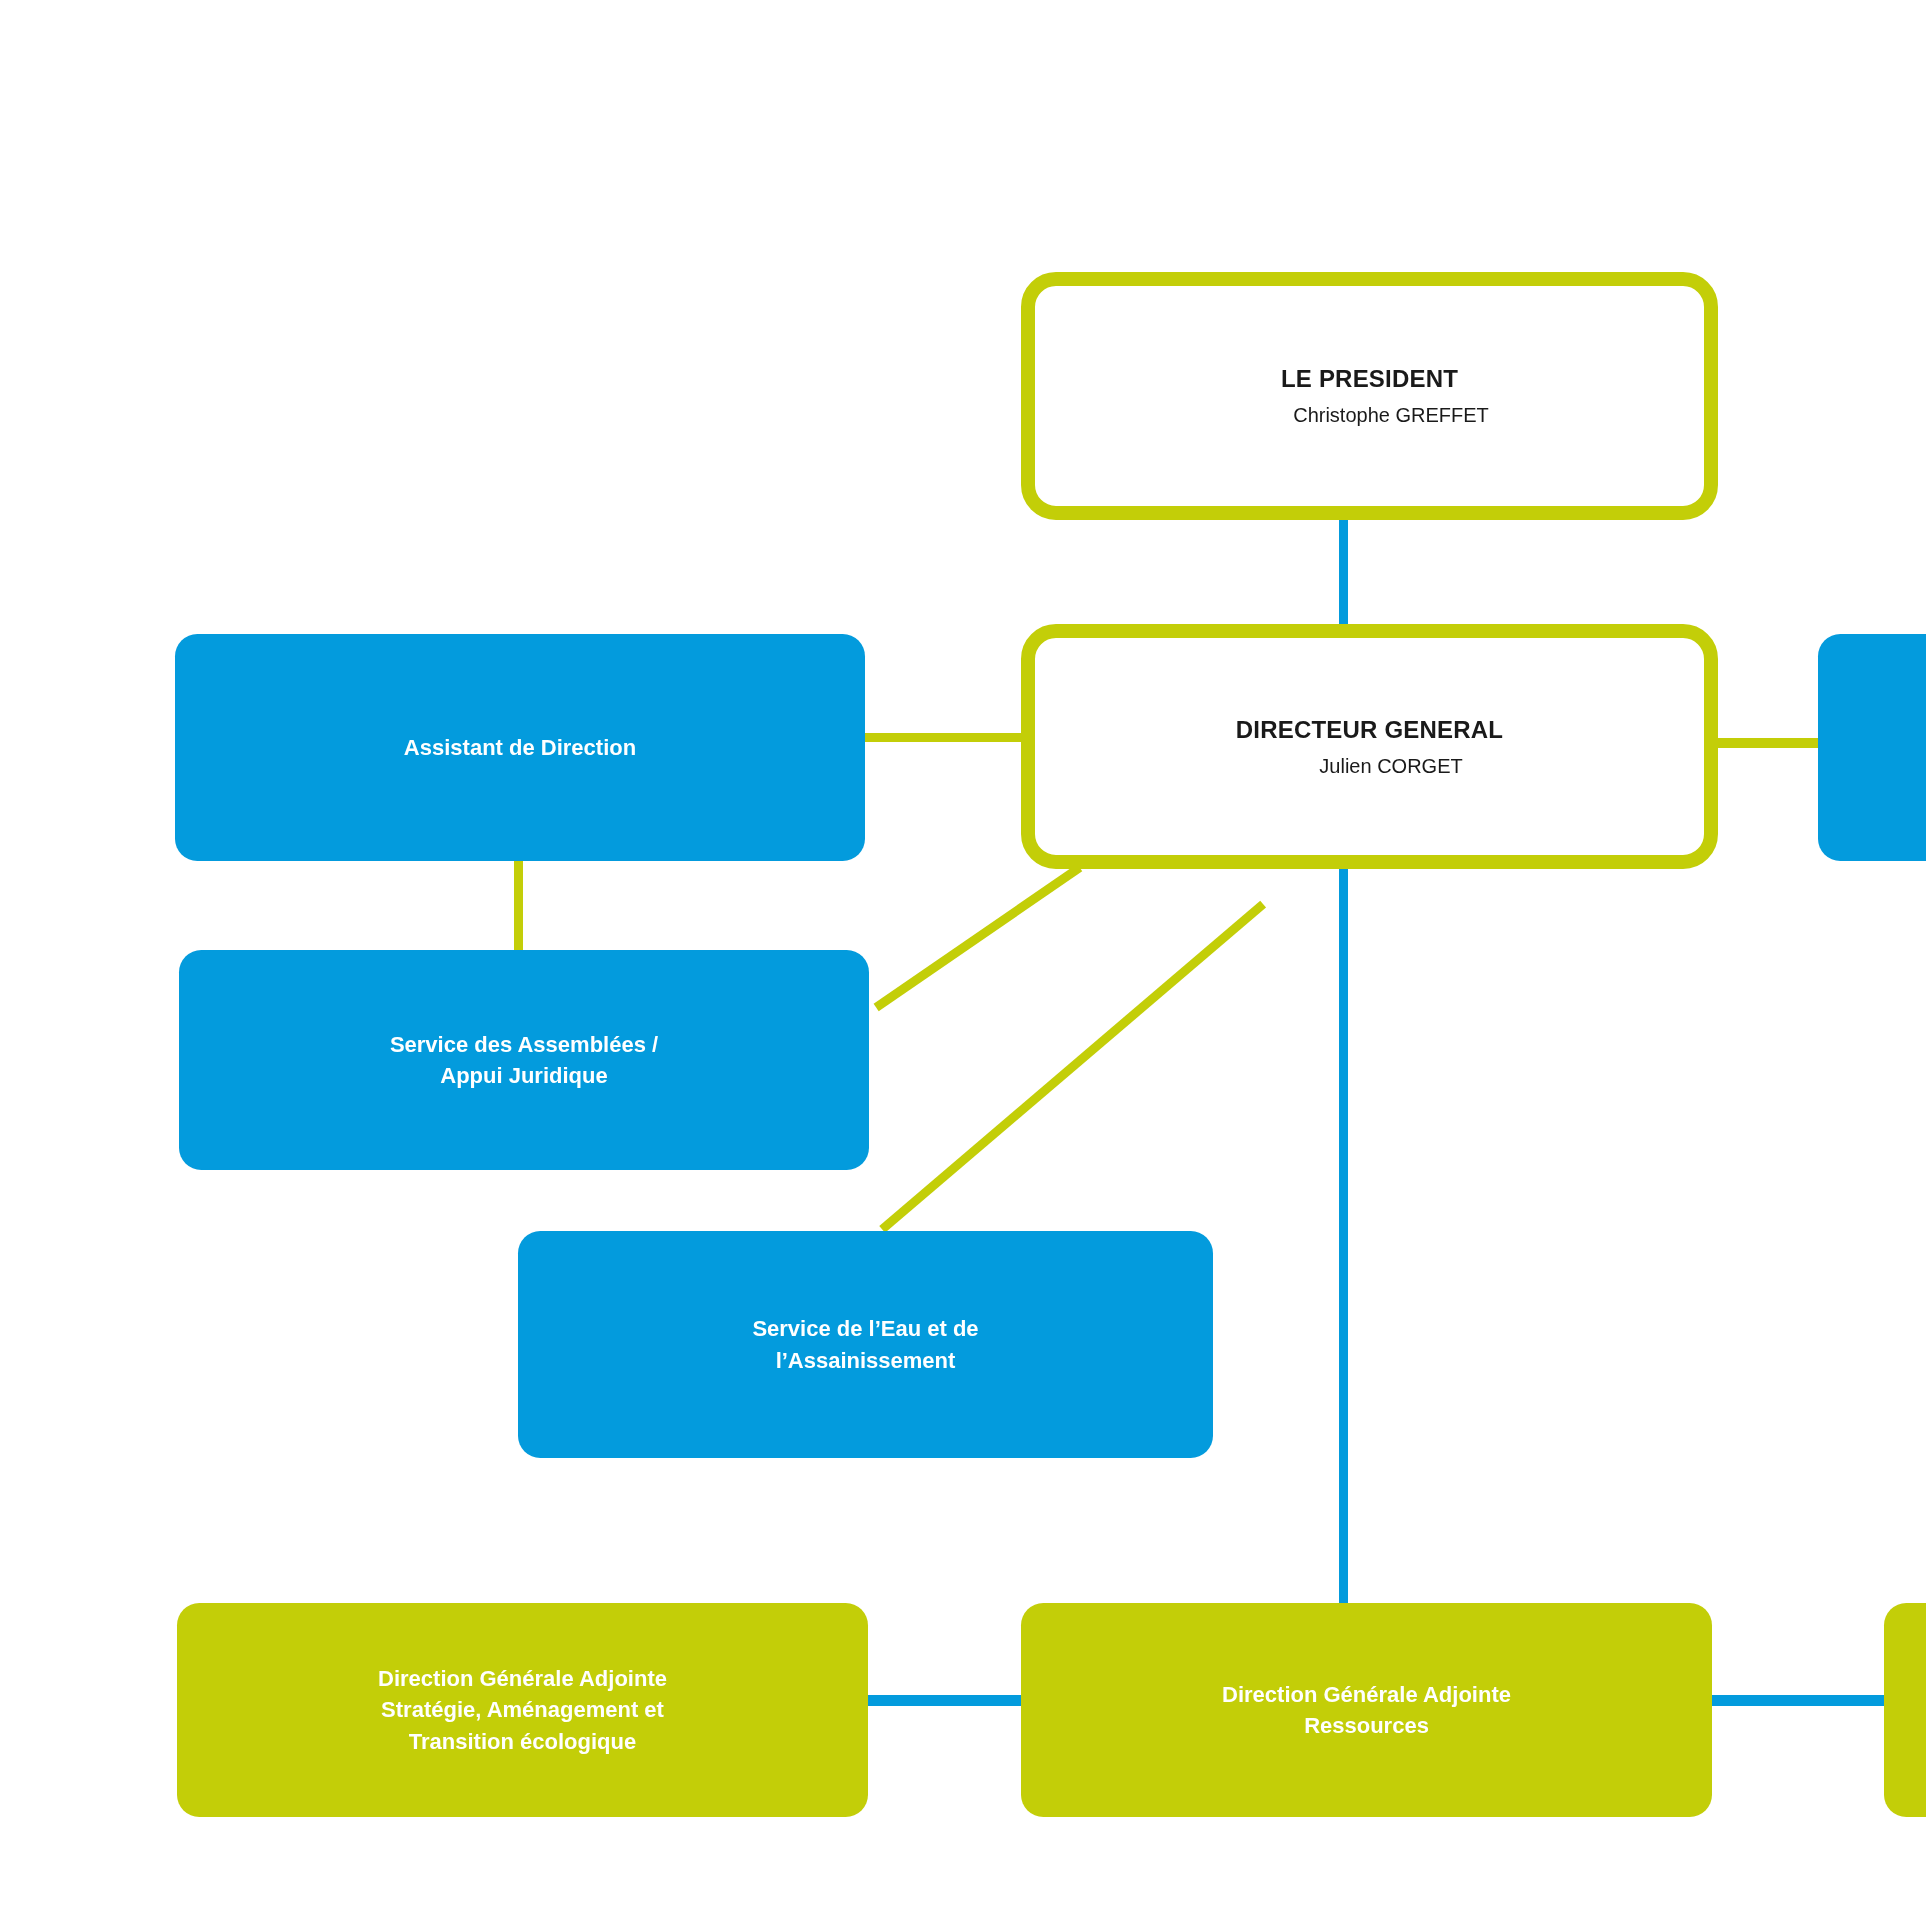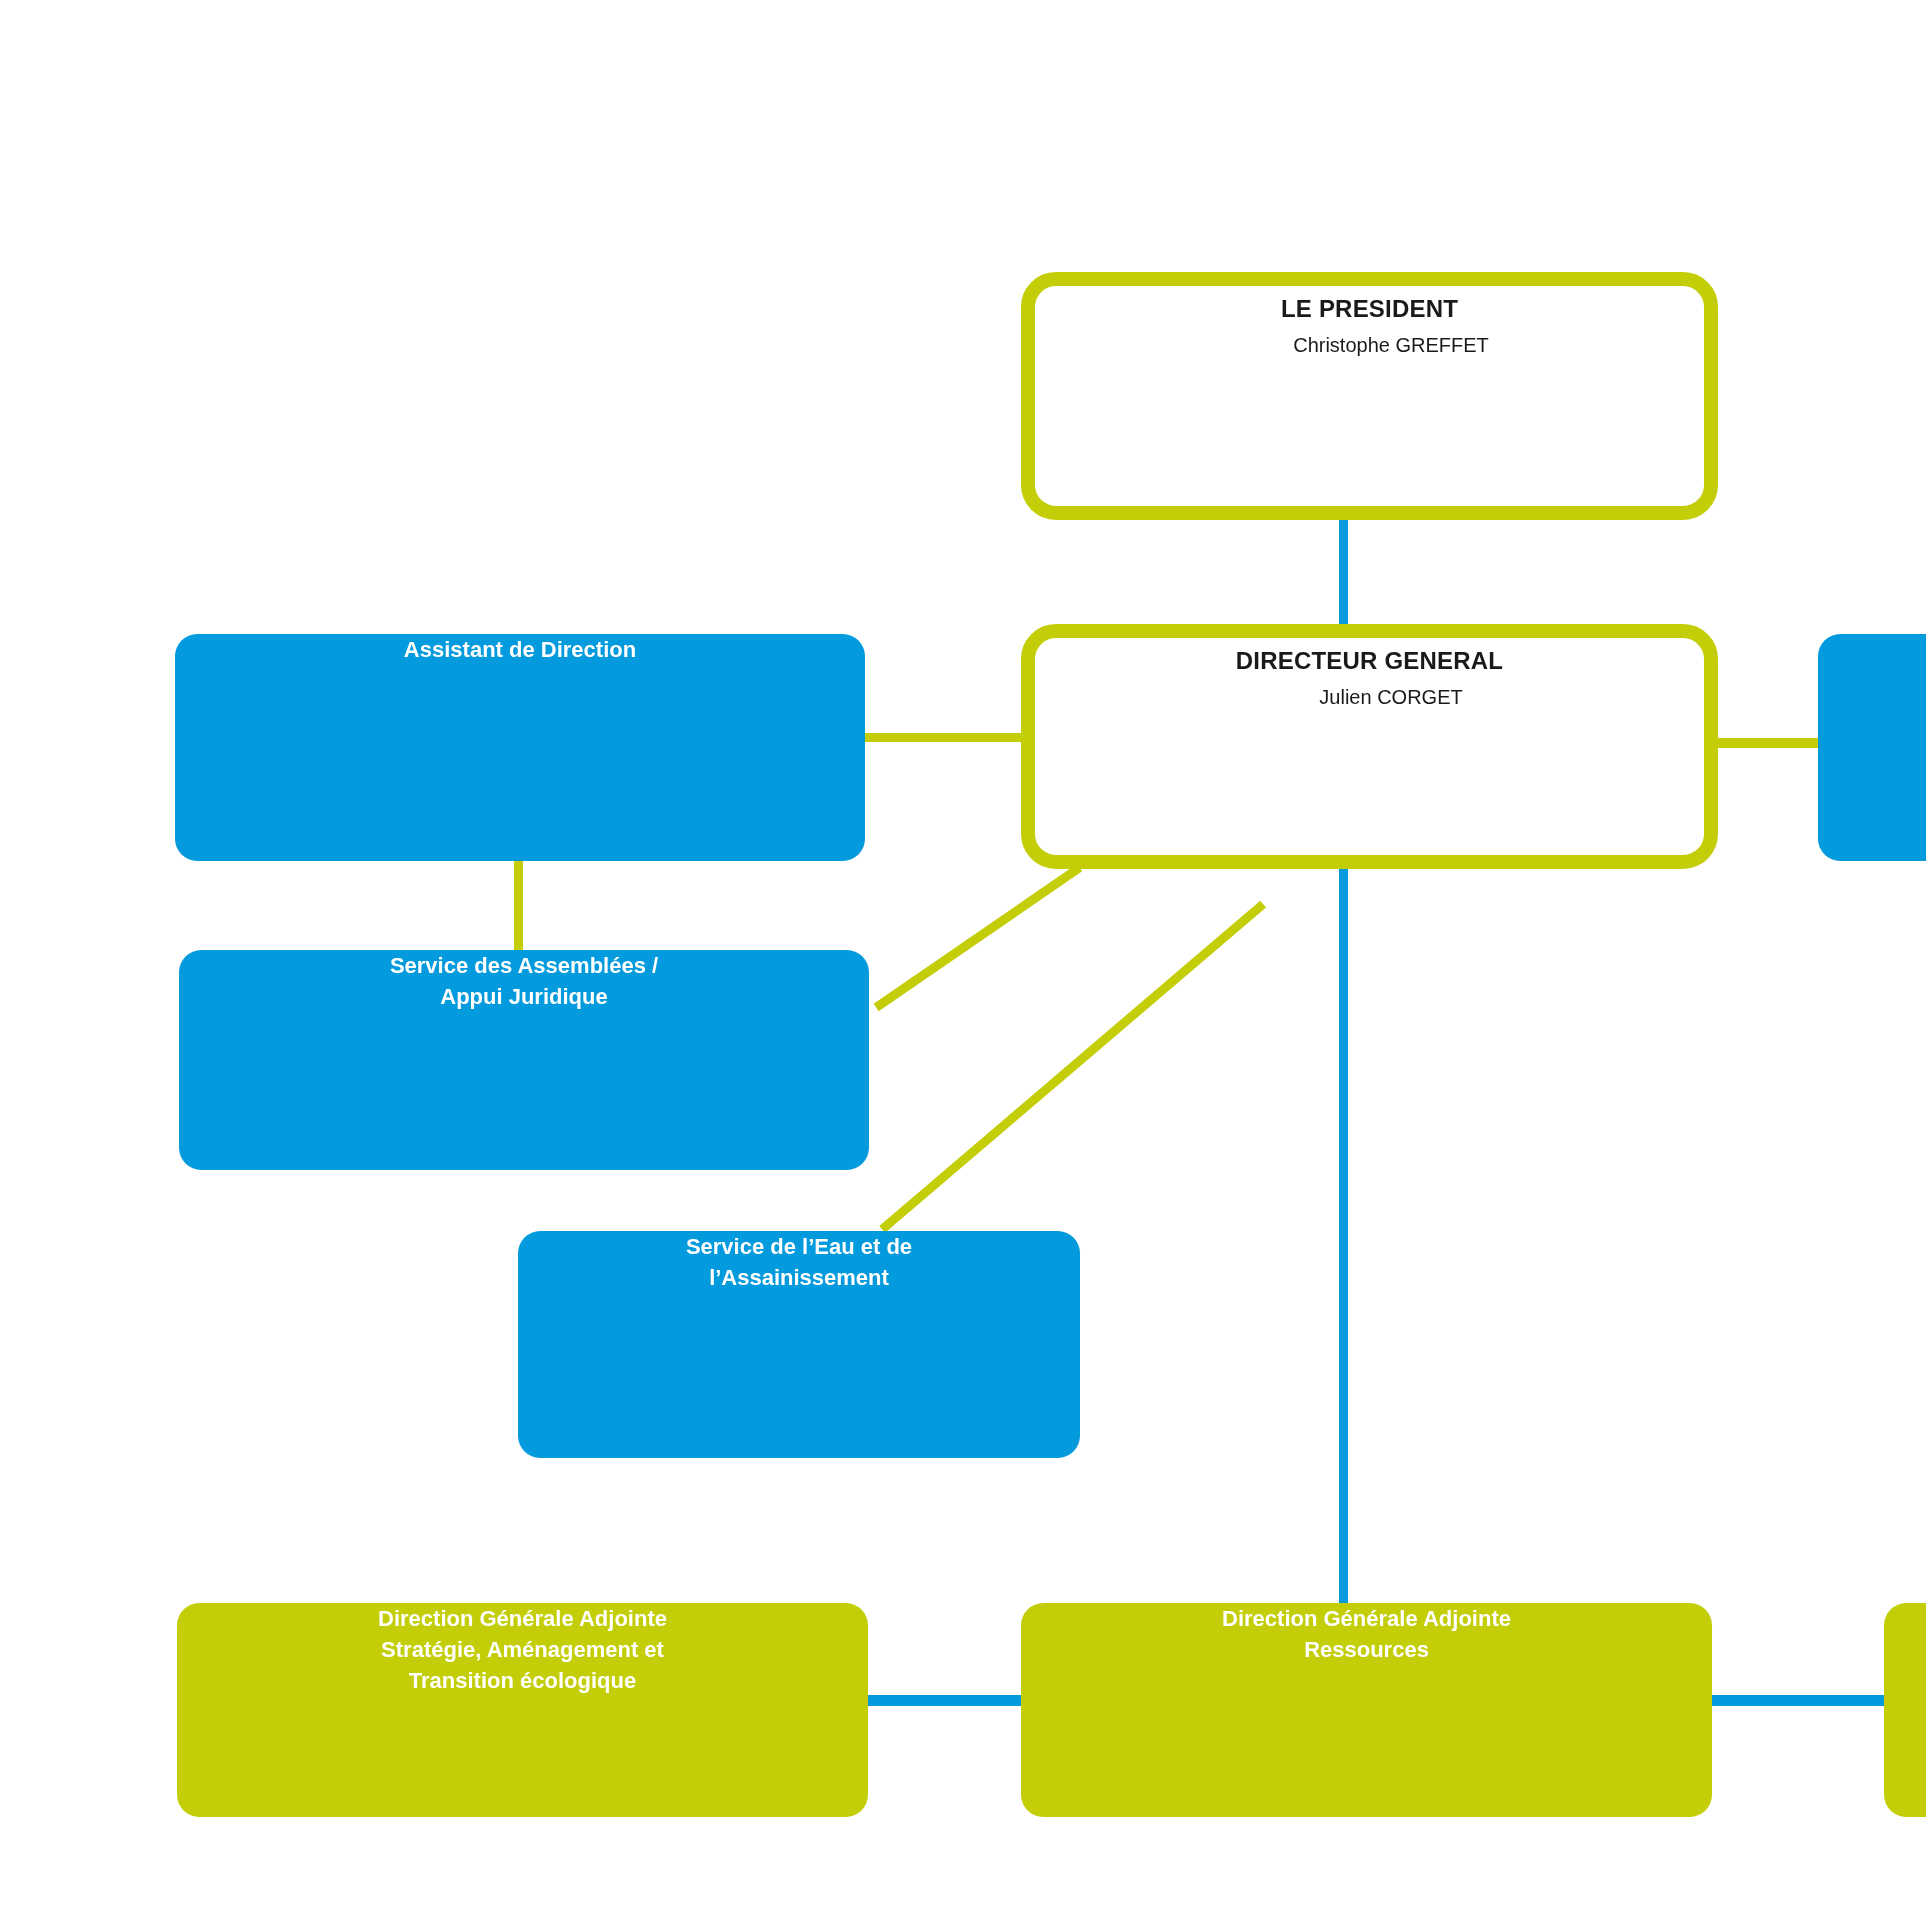--- a/index.html
+++ b/index.html
@@ -11,21 +11,21 @@
     position: relative;
     width: 2703px;
     height: 2093px;
     background: #ffffff;
     overflow: hidden;
     font-family: "Liberation Sans", sans-serif;
   }
   .node {
     position: absolute;
     display: flex;
-    align-items: flex-start;
+    align-items: center;
     justify-content: center;
     text-align: center;
     box-sizing: border-box;
     z-index: 5;
   }
   .node .label {
     display: block;
     width: 100%;
     white-space: pre-line;
   }
@@ -124,21 +124,21 @@
 
   <div class="node blue" style="left:175px; top:634px; width:690px; height:227px;">
     <span class="label">Assistant de Direction</span>
   </div>
 
   <div class="node blue" style="left:179px; top:950px; width:690px; height:220px;">
     <span class="label">Service des Assemblées /
 Appui Juridique</span>
   </div>
 
-  <div class="node blue" style="left:518px; top:1231px; width:562px; height:227px;">
+  <div class="node blue" style="left:518px; top:1231px; width:695px; height:227px;">
     <span class="label">Service de l’Eau et de
 l’Assainissement</span>
   </div>
 
   <div class="node blue" style="left:1818px; top:634px; width:792px; height:227px;">
     <span class="label">Direction de la Communication
 et de la Culture</span>
   </div>
 
   <div class="node green" style="left:177px; top:1603px; width:691px; height:214px;">

